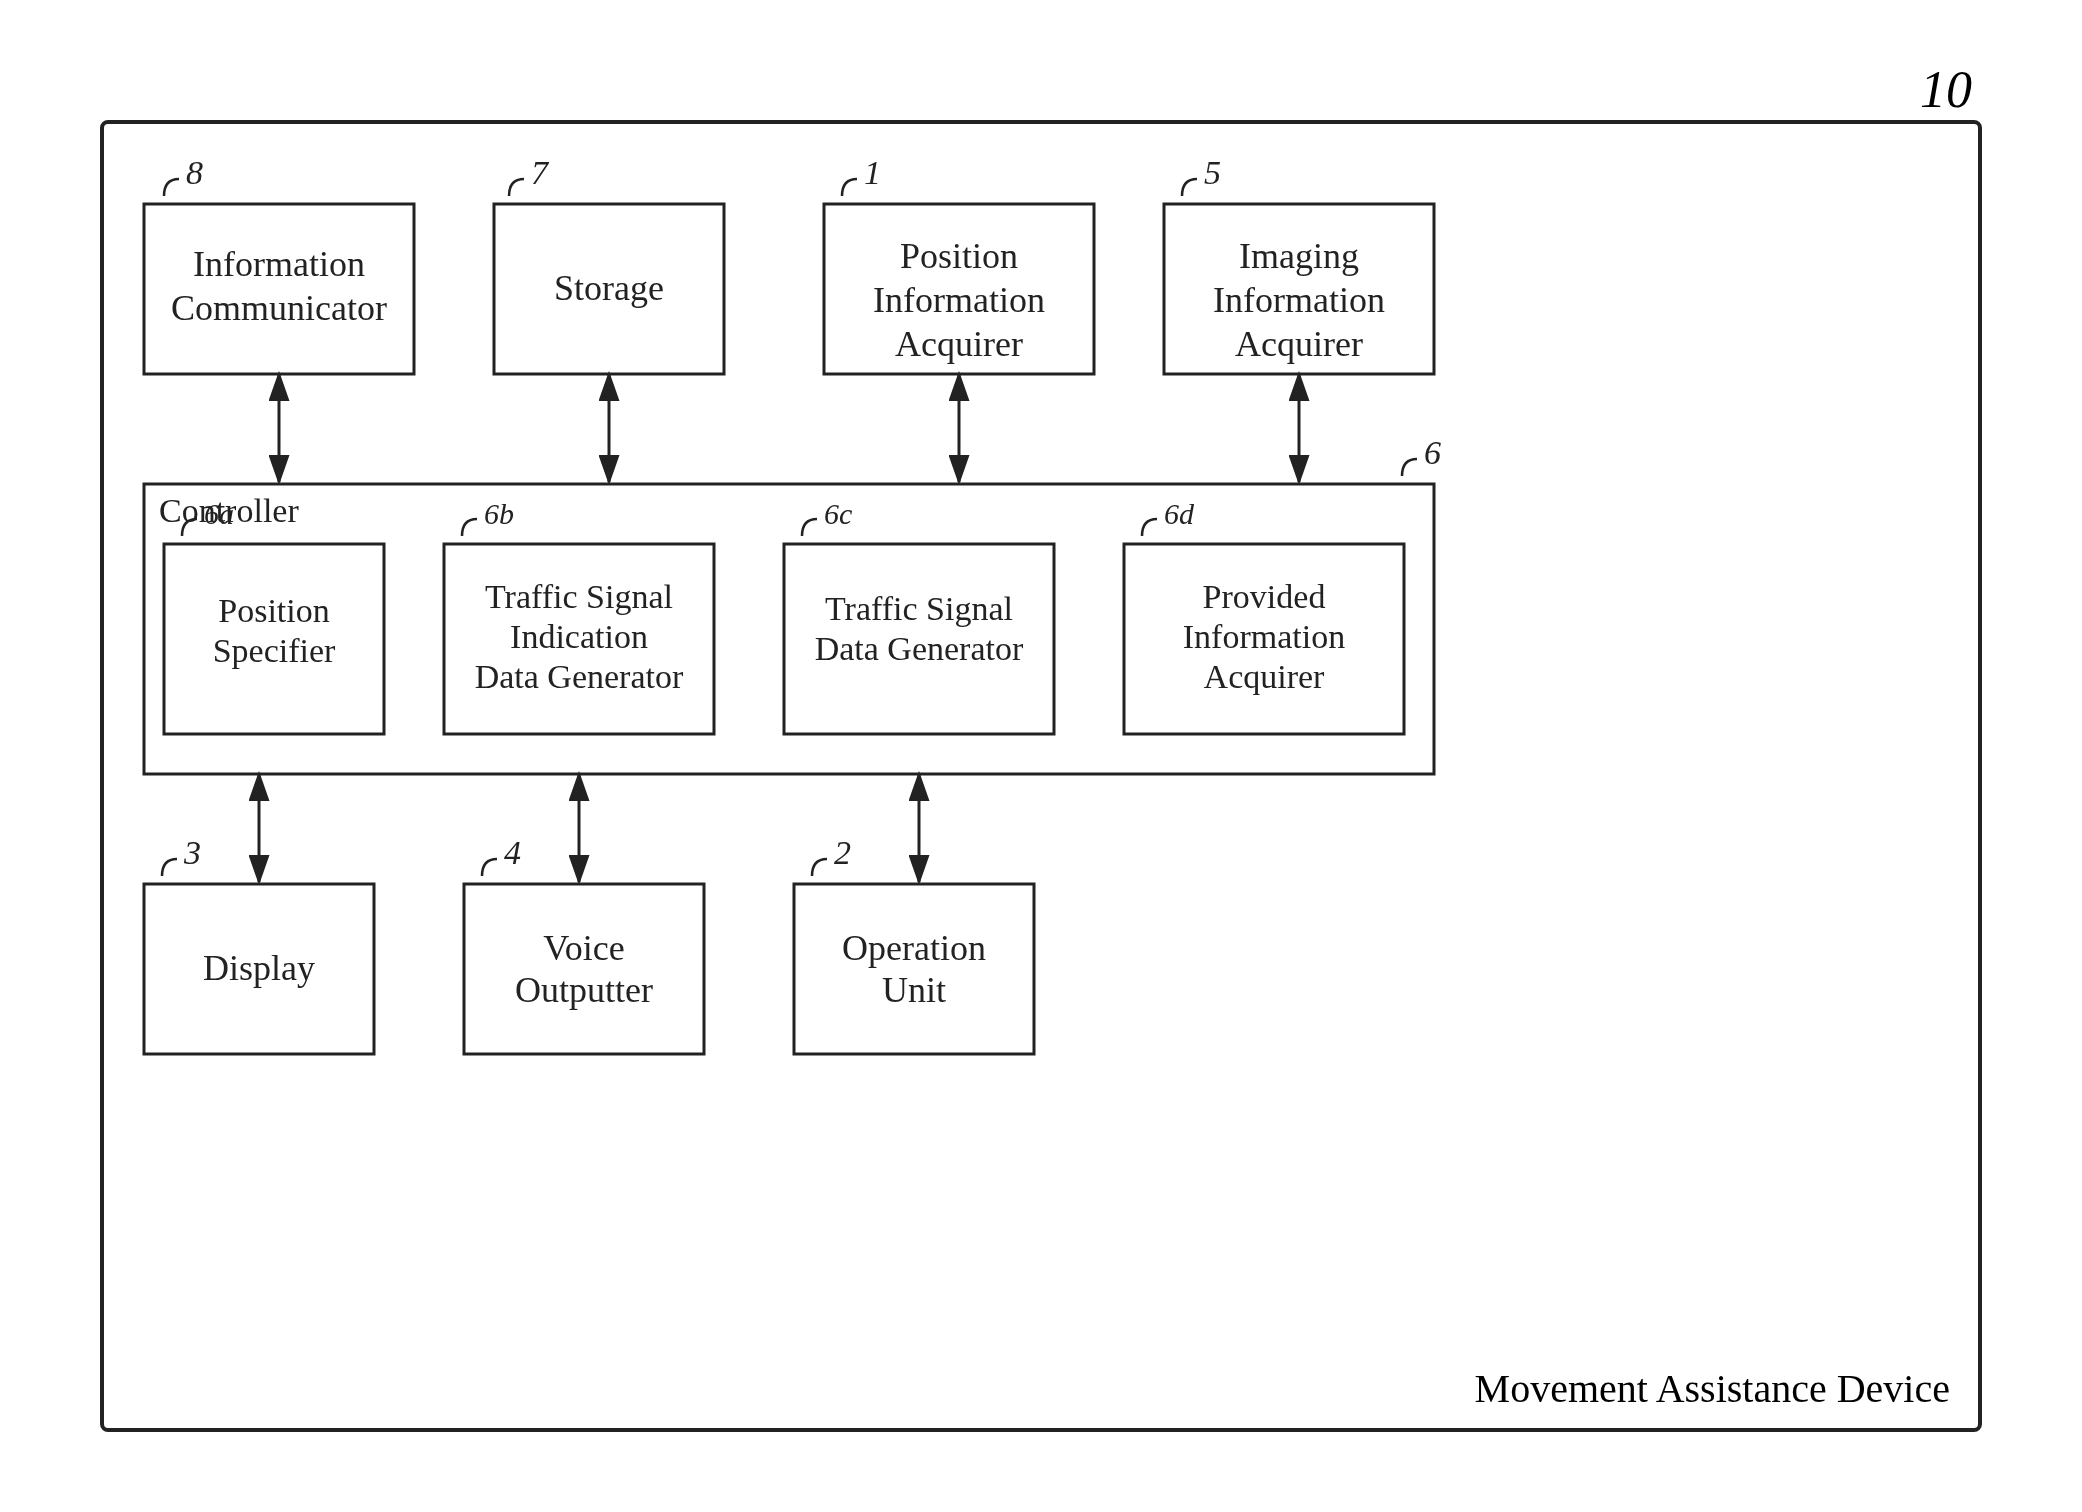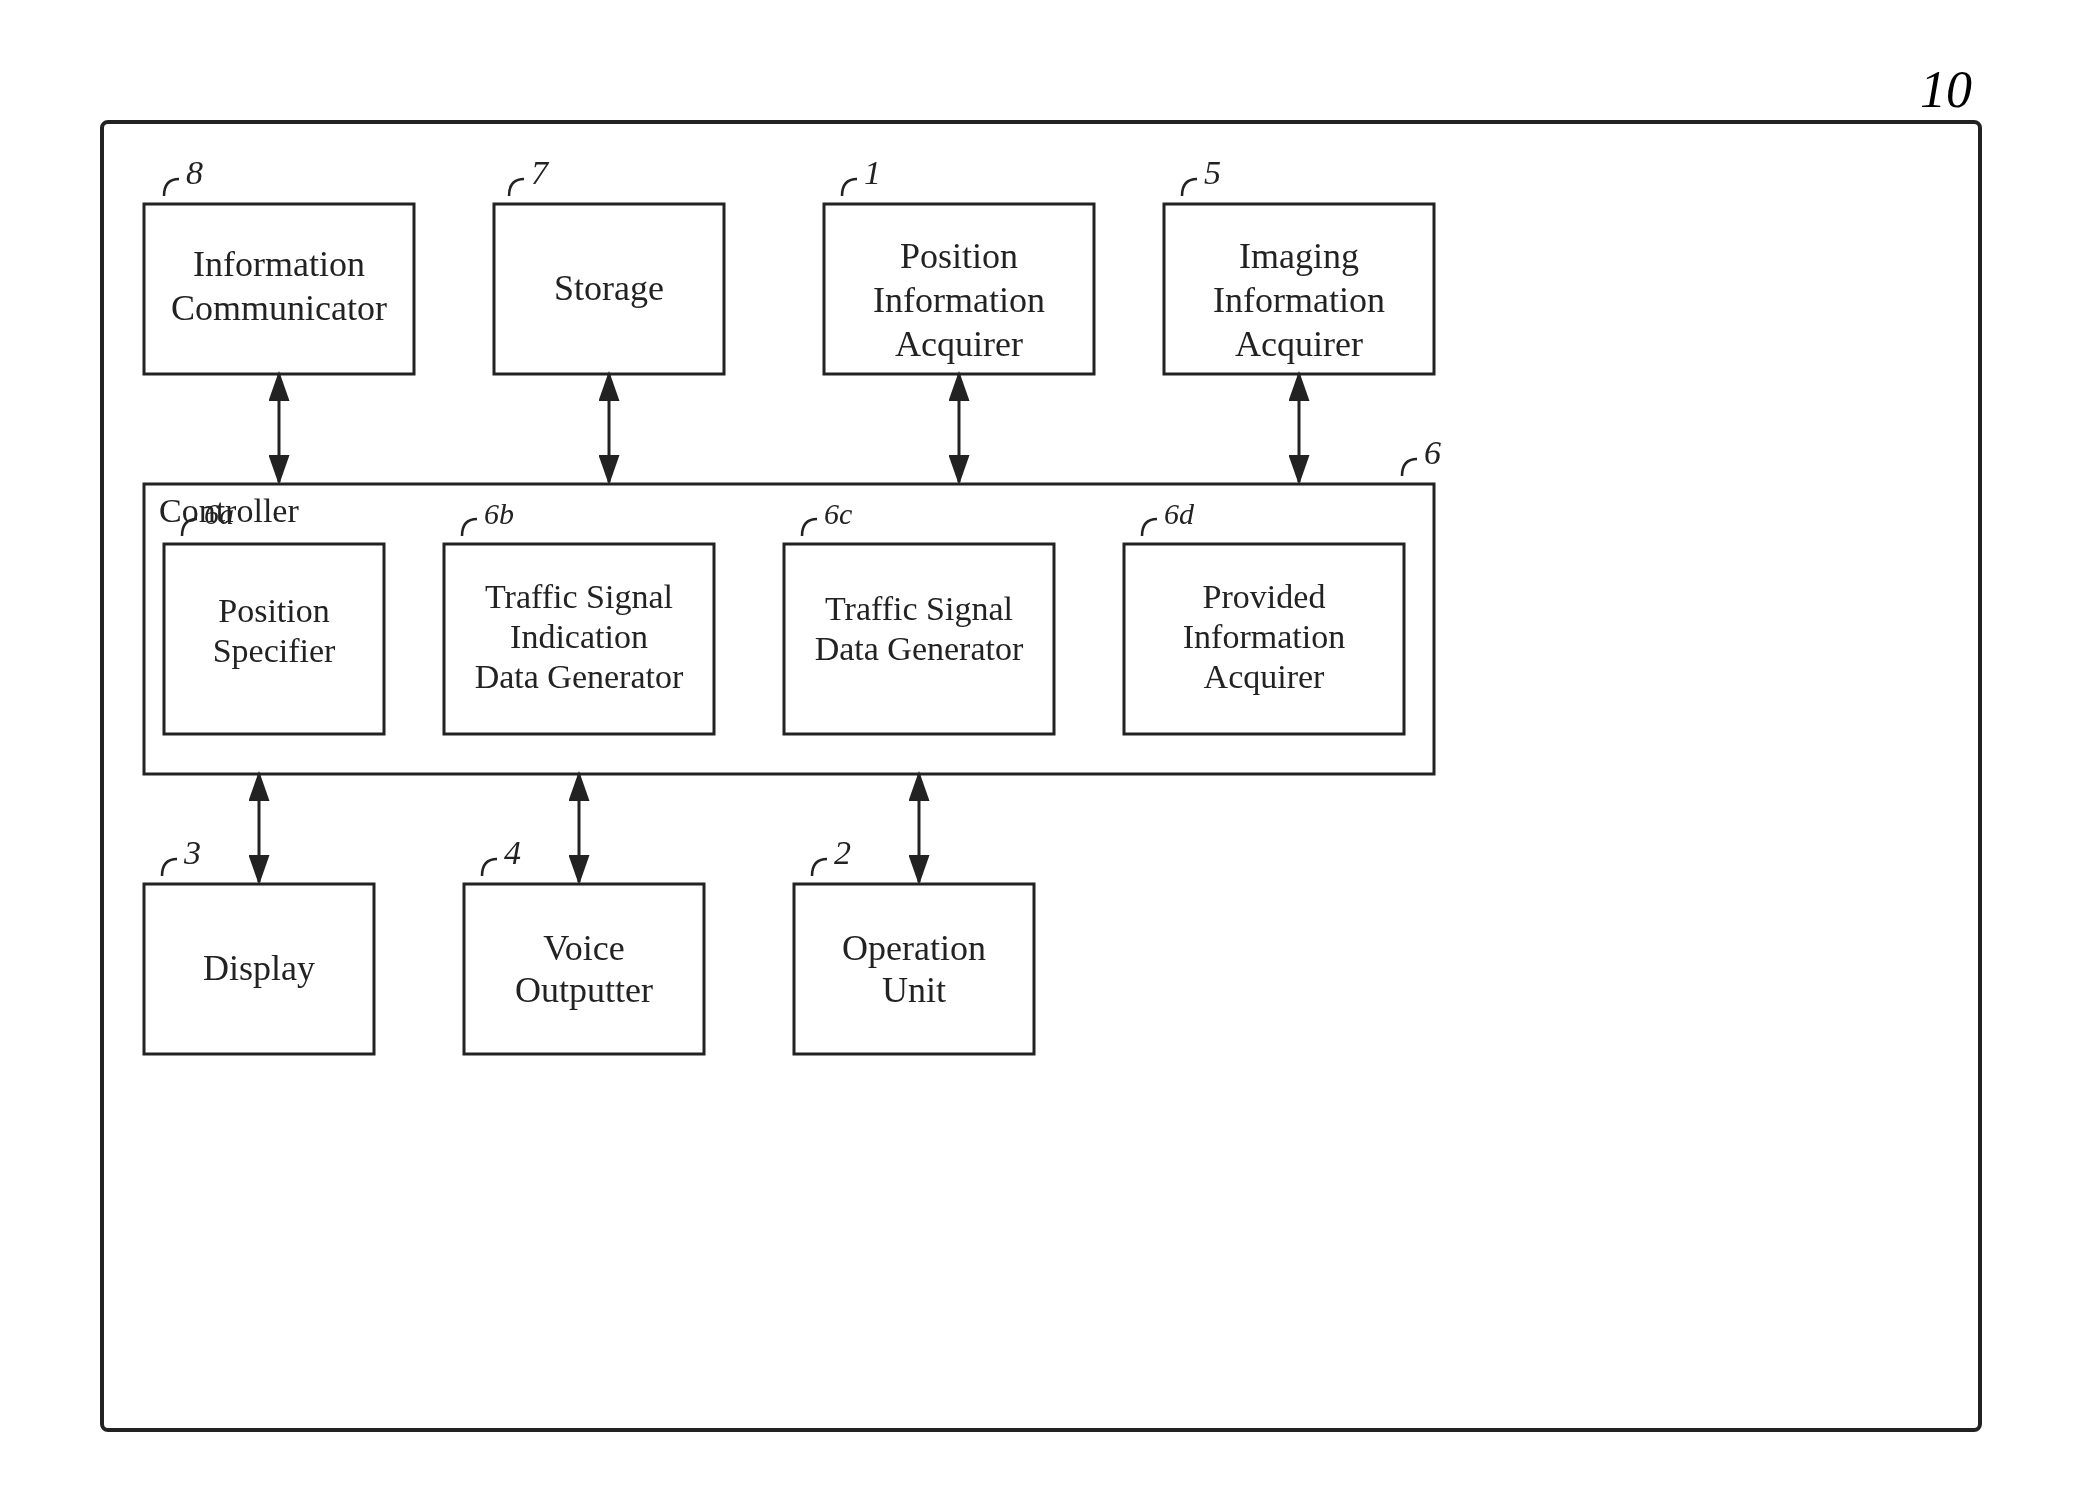--- a/index.html
+++ b/index.html
@@ -45,20 +45,21 @@
     }
   </style>
 </head>
 <body>
 
 <div class="page">
 
   <div class="device-number">10</div>
 
   <div class="outer-box">
+    <div class="device-label">Movement Assistance Device</div>
 
     <svg width="100%" height="100%" style="position:absolute;top:0;left:0;overflow:visible;">
       <defs>
         <marker id="arrowhead" markerWidth="10" markerHeight="7" refX="9" refY="3.5" orient="auto">
           <polygon points="0 0, 10 3.5, 0 7" fill="#222"></polygon>
         </marker>
         <marker id="arrowhead-rev" markerWidth="10" markerHeight="7" refX="1" refY="3.5" orient="auto">
           <polygon points="10 0, 0 3.5, 10 7" fill="#222"></polygon>
         </marker>
         <marker id="arrowboth-start" markerWidth="10" markerHeight="7" refX="1" refY="3.5" orient="auto">

